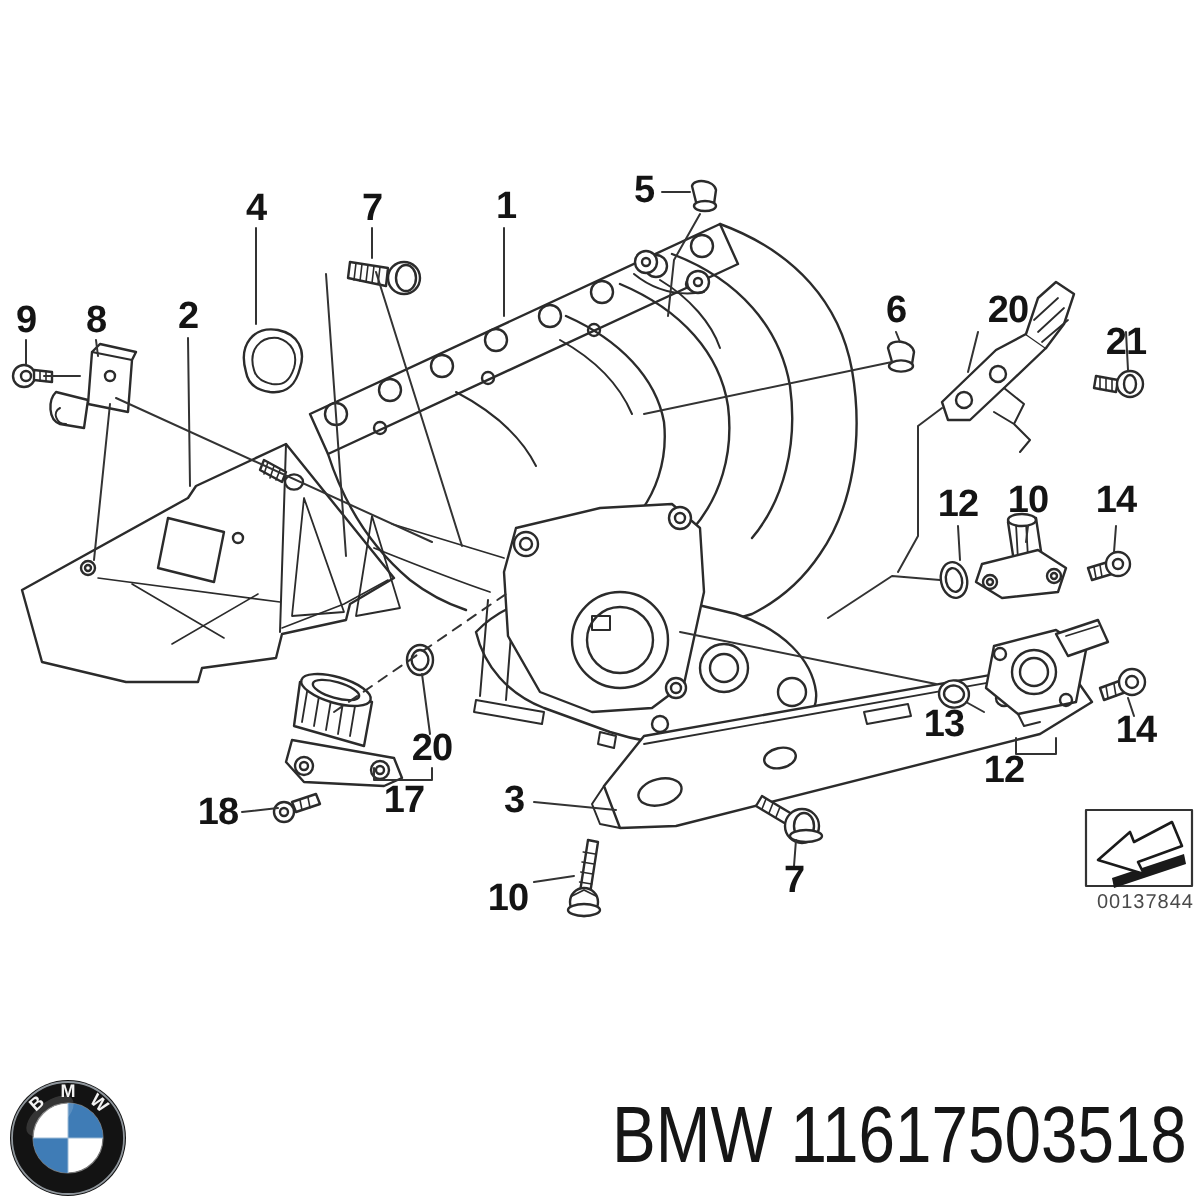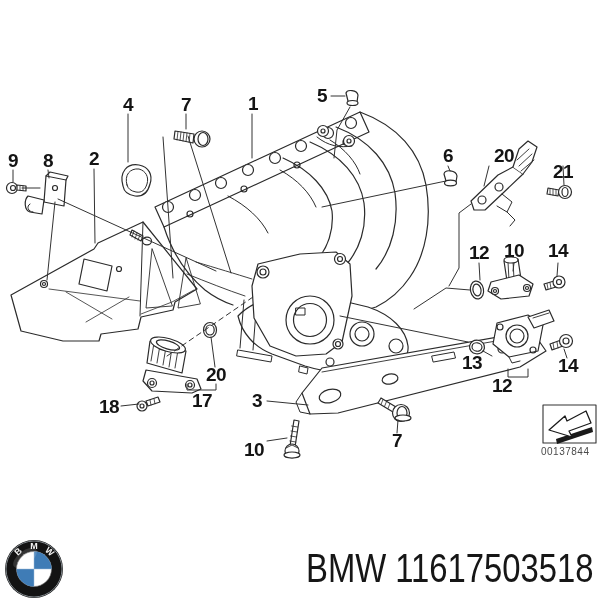--- a/index.html
+++ b/index.html
@@ -6,21 +6,21 @@
   .stage{position:relative;width:600px;height:600px;background:#ffffff;overflow:hidden;
          font-family:"Liberation Sans",sans-serif;}
   .stage svg.art{position:absolute;left:0;top:0;}
   .callout{position:absolute;transform:translate(-50%,-50%);
            font:bold 19px "Liberation Sans",sans-serif;color:#141414;
            letter-spacing:-0.5px;user-select:none;}
   .footer-text{position:absolute;left:306px;top:546px;
                font:400 40px "Liberation Sans",sans-serif;color:#161616;
                transform:scaleX(0.82);transform-origin:left top;white-space:nowrap;}
   .footer-text .pn{margin-left:11px;}
-  .stamp-number{position:absolute;left:541px;top:446px;width:56px;text-align:left;
+  .stamp-number{position:absolute;left:541px;top:446px;width:56px;text-align:right;
                 font:400 10px "Liberation Sans",sans-serif;color:#4a4a4a;letter-spacing:0.5px;}
 </style>
 </head>
 <body>
 
 <div class="stage">
 
   <svg class="art" width="600" height="600" viewBox="0 0 600 600" fill="none" stroke="#2b2b2b" stroke-width="1.2" stroke-linejoin="round" stroke-linecap="round">
 
     <g>

